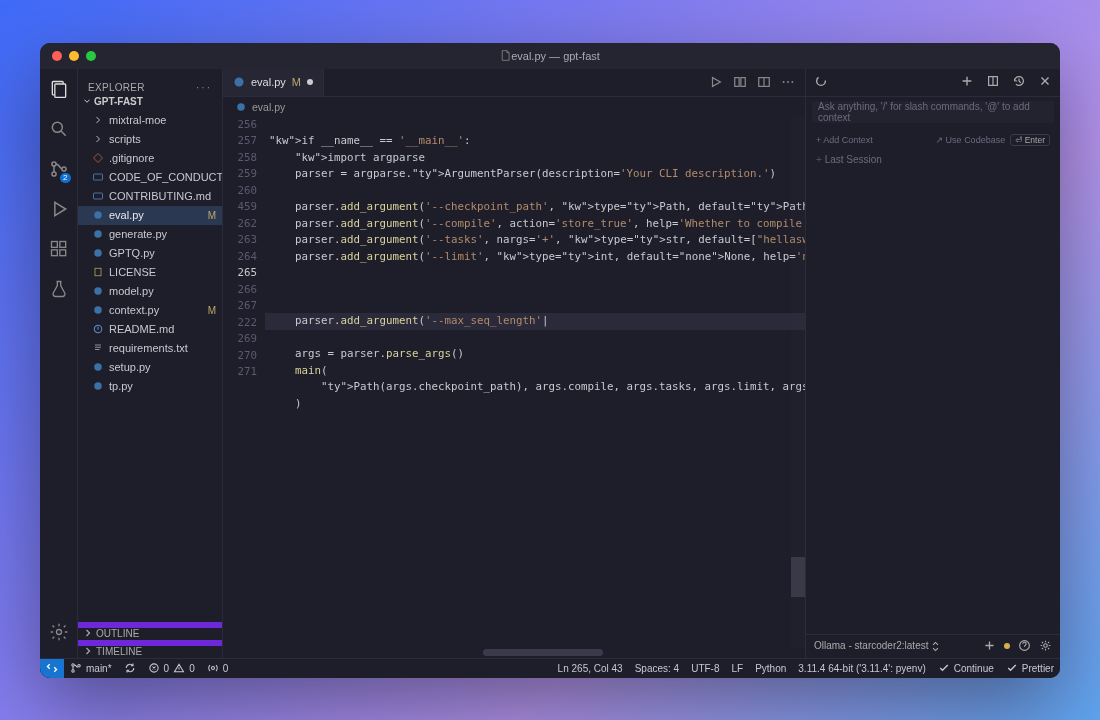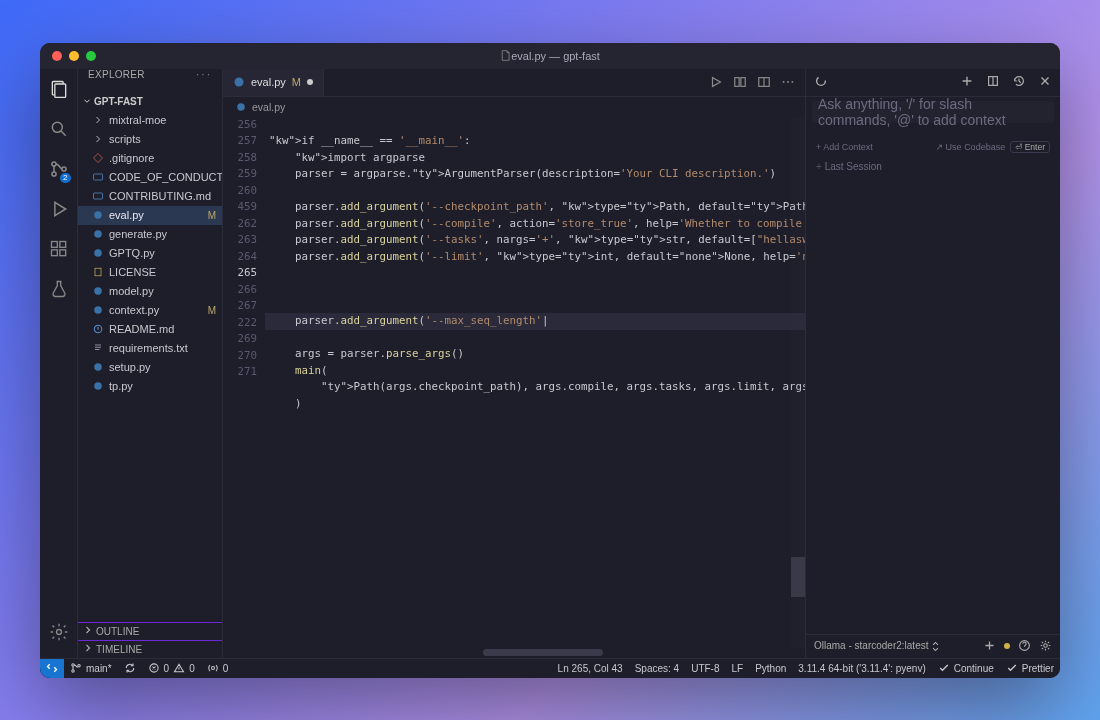--- a/index.html
+++ b/index.html
@@ -25,30 +25,30 @@
   
   .mainrow { flex: 1; display: flex; min-height: 0; }
   .activitybar { width: 38px; background: #1e1e2a; display: flex; flex-direction: column; align-items: center; padding-top: 10px; gap: 18px; border-right: 1px solid #2b2b39; }
   .activitybar .aicon { color: #888; position: relative; }
   .activitybar .aicon.active { color: #ddd; }
   .activitybar .aicon svg { width: 20px; height: 20px; }
   .badge { position: absolute; bottom: -2px; right: -2px; background: #0f6fd0; color: #fff; font-size: 8px; padding: 0 3px; border-radius: 6px; line-height: 10px; }
   .activitybar .bottom { margin-top: auto; margin-bottom: 14px; display:flex; flex-direction:column; gap:16px; align-items:center;}
   
   .sidebar { width: 145px; background: #1e1e2a; border-right: 1px solid #2b2b39; display: flex; flex-direction: column; }
-  .sidebar .hdr { height: 24px; display: flex; align-items: flex-start; justify-content: space-between; padding: 0 10px; color: #aaa; font-size: 10px; letter-spacing: .3px; }
+  .sidebar .hdr { height: 24px; display: flex; align-items: flex-end; justify-content: space-between; padding: 0 10px; color: #aaa; font-size: 10px; letter-spacing: .3px; }
   .sidebar .dots { letter-spacing: 2px; color:#888;}
   .project { height: 18px; display: flex; align-items: center; padding-left: 4px; font-size: 10px; font-weight: 600; color: #ccc; }
   .project svg { width: 12px; height: 12px; margin-right: 2px;}
   .filelist { flex: 1; overflow: hidden; }
   .filelist .row { height: 19px; display: flex; align-items: center; padding-left: 14px; font-size: 11px; color: #c8c8d0; gap: 5px; position:relative; }
   .filelist .row.sel { background: #2b3852; color: #e6e6ee; }
   .filelist .row .fic { width: 12px; height: 12px; flex: none; }
   .filelist .row .stat { position:absolute; right:6px; color:#bba869; font-size:10px;}
-  .sidebar .section { height: 18px; border-top: 1px solid #6d28d9; display: flex; align-items: center; padding-left: 4px; font-size: 10px; color: #aaa; }
+  .sidebar .section { height: 18px; border-top: 6px solid #6d28d9; display: flex; align-items: center; padding-left: 4px; font-size: 10px; color: #aaa; }
   .sidebar .section svg { width:12px;height:12px;margin-right:2px;}
   
   .editorcol { flex: 1; display: flex; flex-direction: column; min-width: 0; }
   .tabbar { height: 28px; background: #1e1e2a; display: flex; align-items: stretch; border-bottom: 1px solid #2b2b39; }
   .tab { display: flex; align-items: center; gap: 6px; padding: 0 10px; font-size: 11px; color: #ddd; background: #262635; border-right: 1px solid #2b2b39; }
   .tab .circ { width: 6px; height: 6px; border-radius: 50%; background: #ccc; }
   .tab .mod { color:#bba869;}
   .tab svg { width: 12px; height: 12px; }
   .tabactions { margin-left: auto; display: flex; align-items: center; gap: 10px; padding: 0 10px; color:#888; }
   .tabactions svg { width: 14px; height: 14px; }
@@ -64,21 +64,21 @@
   .str { color: #b38b6b; }
   .minimap { position:absolute; right:0; top:0; bottom:0; width:14px; background: rgba(80,80,100,.05);}
   .minimap .pos { position:absolute; top:440px; height:40px; left:0; right:0; background: rgba(130,130,150,.25);}
   .scrollbar-h { height:10px; background:#1e1e2a; display:flex; align-items:center;}
   .scrollbar-h .thumb { height:7px; width:120px; background:#3a3a4a; border-radius:4px; margin-left:260px;}
   
   .chat { width: 255px; background: #1e1e2a; border-left: 1px solid #2b2b39; display: flex; flex-direction: column; }
   .chat .top { height: 28px; display: flex; align-items: center; padding: 0 8px; gap: 12px; border-bottom: 1px solid #2b2b39; color:#aaa;}
   .chat .top .grow { flex:1;}
   .chat .top svg { width: 14px; height: 14px; }
-  .chat .ask { height: 22px; margin: 4px 6px 16px; font-size: 14px; color:#6b6b80; display:flex; align-items:center; padding:0 6px; background:rgba(60,60,80,.18); border-radius:3px;}
+  .chat .ask { height: 22px; margin: 4px 6px 9px; font-size: 10px; color:#6b6b80; display:flex; align-items:center; padding:0 6px; background:rgba(60,60,80,.18); border-radius:3px;}
   .chat .row2 { display:flex; justify-content:space-between; padding:3px 10px; font-size:9px; color:#6b6b80;}
   .chat .row2 .enter { border:1px solid #3a3a4e; border-radius:3px; padding:0 4px; color:#aaa; font-size:8.5px;}
   .chat .row3 { padding:6px 10px; font-size:10px; color:#6b6b80;}
   .chat .bottombar { margin-top:auto; height:24px; border-top:1px solid #2b2b39; display:flex; align-items:center; gap:8px; padding:0 8px; color:#aaa; font-size:10px;}
   .chat .bottombar svg{width:13px;height:13px;}
   .chat .bottombar .model { flex:1; display:flex; align-items:flex-start; gap:0; }
   .chat .bottombar .gold { width:6px;height:6px;background:#d3b04b;border-radius:50%;}
   
   .status { height: 20px; background: #1e1e2a; border-top: 1px solid #2b2b39; display: flex; font-size: 10px; color: #c8c8d0; }
   .status .seg { display: flex; align-items: center; gap: 4px; padding: 0 6px; height:100%;}

